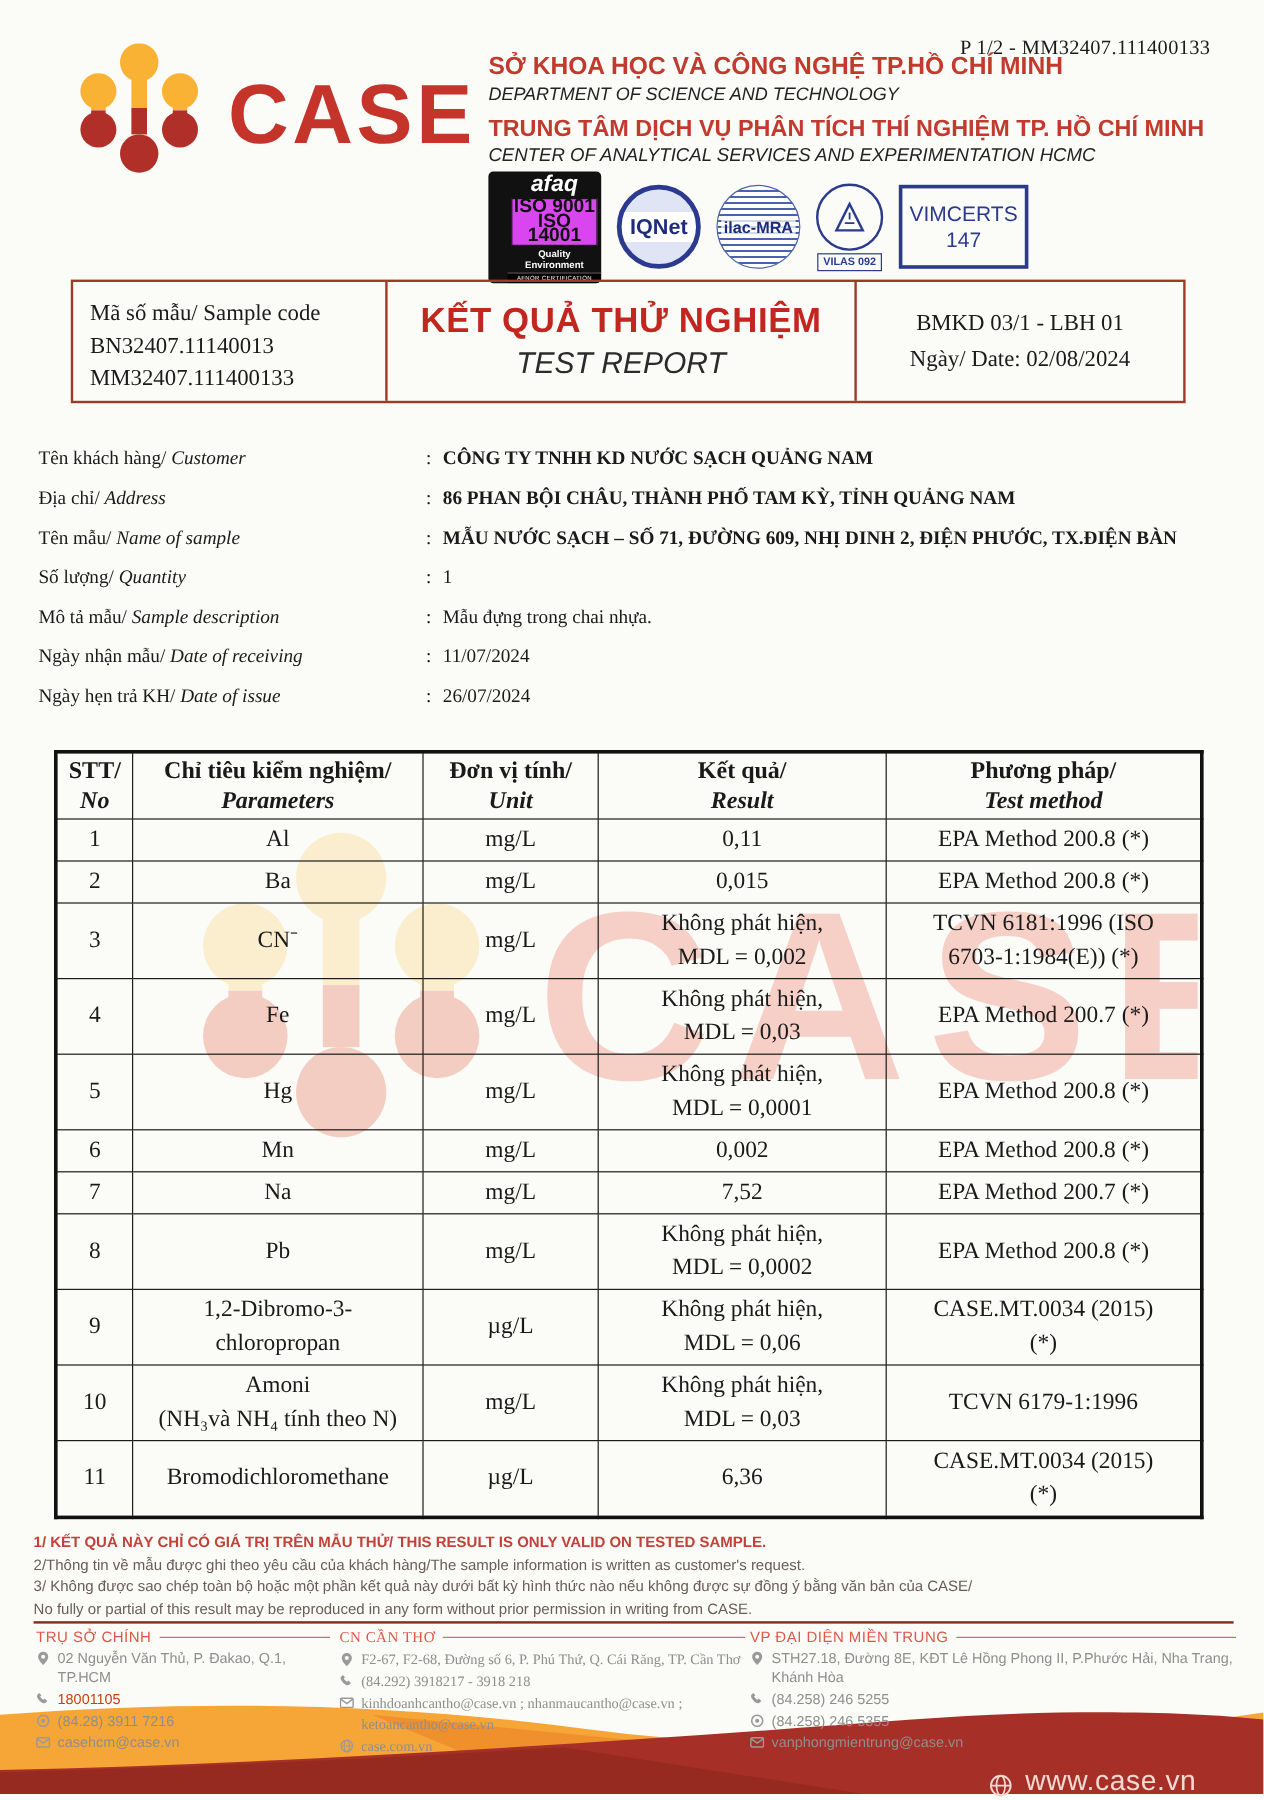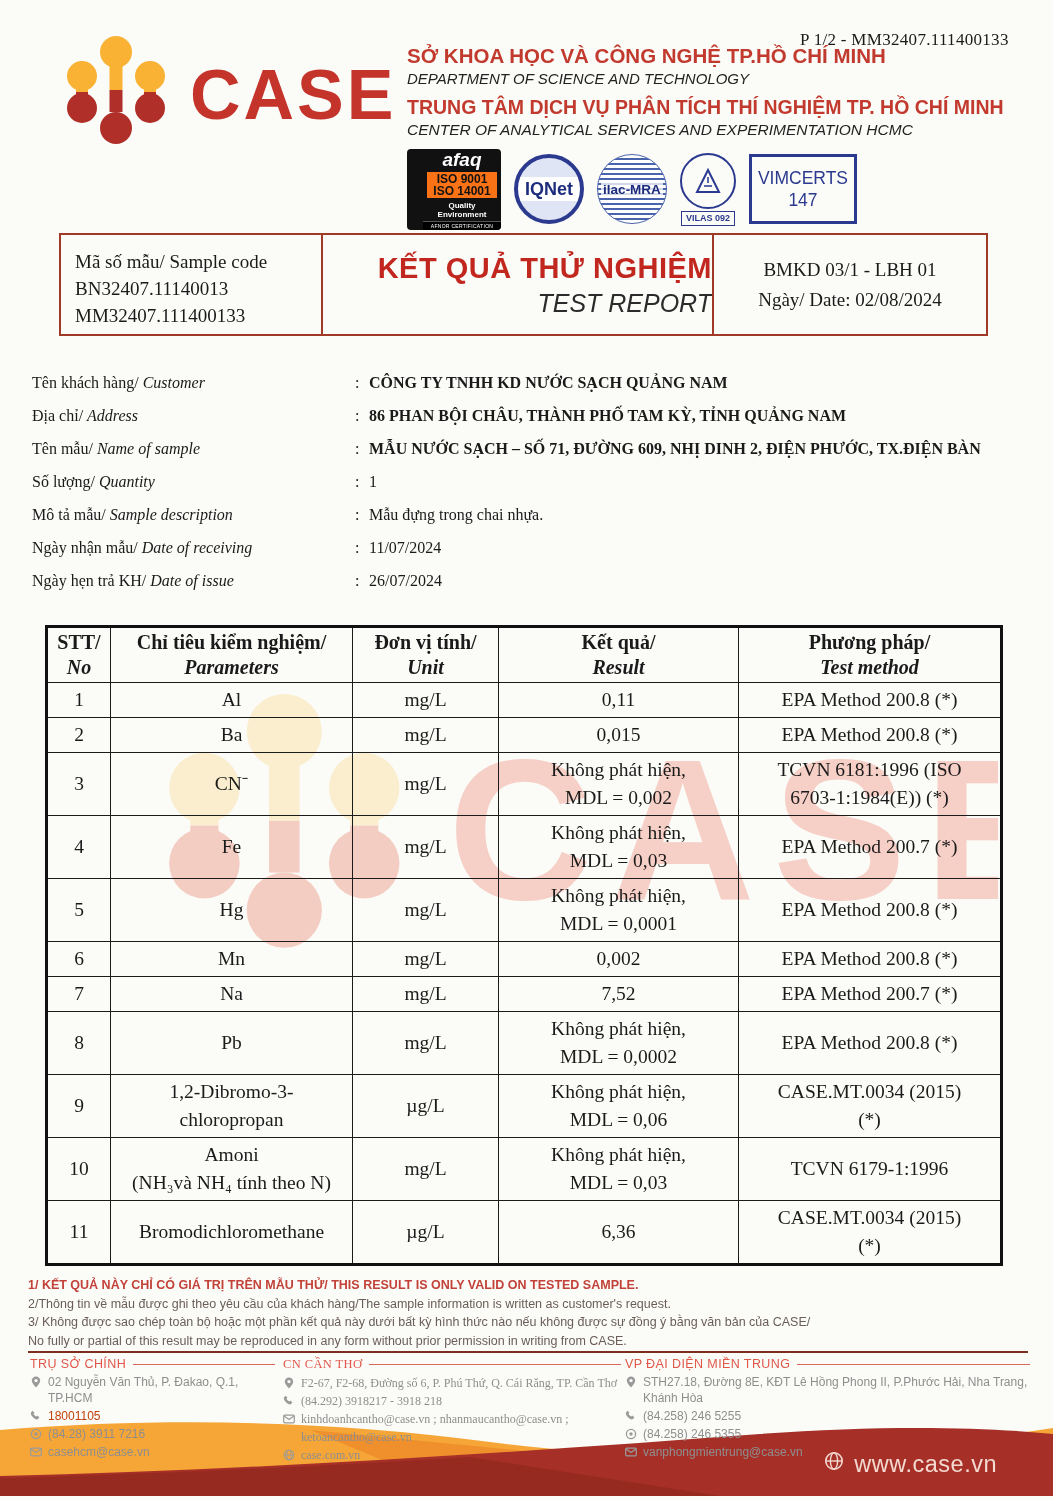--- a/index.html
+++ b/index.html
@@ -16,42 +16,42 @@
   .hdr{left:407px;top:44px;width:620px;font-family:"Liberation Sans",sans-serif;}
   .hdr .vn1{font-size:20.5px;font-weight:bold;color:#c23a2e;}
   .hdr .en1{font-size:15px;font-style:italic;color:#222;margin-top:2px;}
   .hdr .vn2{font-size:19.5px;font-weight:bold;color:#c23a2e;margin-top:9px;}
   .hdr .en2{font-size:15.5px;font-style:italic;color:#222;margin-top:2px;}
   
   .badges{left:407px;top:150px;display:flex;gap:13px;align-items:center;height:78px;
     font-family:"Liberation Sans",sans-serif;}
   .b-afaq{width:78px;background:#111;color:#fff;border-radius:4px;text-align:center;overflow:hidden;padding-left:16px;}
   .b-afaq .t{font-size:19px;font-weight:bold;font-style:italic;line-height:22px;}
-  .b-afaq .iso{background:#f97316;color:#111;border:1px solid #111;margin:0 3px;font-size:12px;
+  .b-afaq .iso{background:#d946ef;color:#111;border:1px solid #111;margin:0 3px;font-size:16px;
     font-weight:bold;line-height:12px;padding:1px 0;}
   .b-afaq .q{font-size:8px;font-weight:bold;line-height:9px;padding:2px 0;}
   .b-afaq .af{background:#000;font-size:5px;letter-spacing:.3px;line-height:8px;border-top:1px solid #555;}
   .b-circ{width:70px;height:70px;border-radius:50%;display:flex;align-items:center;justify-content:center;box-sizing:border-box;}
   .b-iqnet{border:4px solid #2b3a8f;background:
     linear-gradient(#dfe5f5 0 30%, #fff 30% 70%, #dfe5f5 70% 100%);}
   .b-iqnet span{color:#1d2c7c;font-weight:bold;font-size:18px;}
   .b-ilac{background:repeating-linear-gradient(#fff 0 3px,#4a63ad 3px 5px);border:1px solid #4a63ad;}
   .b-ilac span{color:#1d2c7c;font-weight:bold;font-size:13.5px;background:rgba(255,255,255,.75);
     padding:1px 2px;}
   .b-vilas{display:flex;flex-direction:column;align-items:center;gap:2px;}
   .b-vilas .ring{width:52px;height:52px;border:2px solid #2b3a8f;border-radius:50%;
     display:flex;align-items:center;justify-content:center;}
   .b-vilas .box{border:1px solid #2b3a8f;color:#2b3a8f;font-size:9px;font-weight:bold;
     padding:0 4px;line-height:13px;}
   .b-vim{width:102px;height:64px;border:3px solid #2b3a8f;color:#2b3a8f;display:flex;
     flex-direction:column;align-items:center;justify-content:center;font-size:17.5px;line-height:22px;}
   
   .tbox{left:59px;top:233px;width:929px;height:103px;border:2px solid #9e3a26;display:flex;box-sizing:border-box;background:transparent;}
   .tbox .c1{width:262px;border-right:2px solid #9e3a26;padding:13px 14px;font-size:19px;line-height:27px;box-sizing:border-box;}
-  .tbox .c2{flex:1;display:flex;flex-direction:column;align-items:flex-end;justify-content:center;border-radius:18px;}
+  .tbox .c2{flex:1;display:flex;flex-direction:column;align-items:center;justify-content:center;border-radius:18px;}
   .tbox .c2 .vt{font-family:"Liberation Sans",sans-serif;font-weight:bold;font-size:29px;color:#c1271e;letter-spacing:.5px;}
   .tbox .c2 .et{font-family:"Liberation Sans",sans-serif;font-style:italic;font-weight:500;font-size:25px;color:#2b2b2b;margin-top:4px;}
   .tbox .c3{width:272px;border-left:2px solid #9e3a26;display:flex;flex-direction:column;
     align-items:center;justify-content:center;font-size:19px;line-height:30px;}
   
   .info{left:32px;top:366px;width:995px;font-size:16px;}
   .info .row{display:flex;line-height:33px;}
   .info .lab{width:323px;flex:none;}
   .info .lab .en{font-style:italic;}
   .info .col{flex:none;width:14px;}
@@ -79,21 +79,21 @@
   .fc2{left:283px;width:338px;font-family:Liberation Serif, serif;}
   .fc3{left:625px;width:405px;}
   .fhead{display:flex;align-items:center;color:#e0574a;font-size:12.5px;letter-spacing:.4px;margin-bottom:3px;text-align:right;}
   .fhead .hline{flex:1;border-top:1px solid #d7685c;margin-left:7px;}
   .fline{display:flex;gap:6px;line-height:16px;margin-top:2px;align-items:flex-start;}
   .fline .ic{flex:none;width:12px;height:12px;margin-top:2px;}
   .fline .sp{flex:none;width:12px;height:1px;}
   .fline .b{font-weight:normal;color:#c2410c;}
   
   .band{left:0;bottom:0;z-index:1;}
-  .site{right:56px;bottom:22px;z-index:3;display:flex;align-items:flex-start;gap:10px;
+  .site{right:56px;bottom:2px;z-index:3;display:flex;align-items:flex-end;gap:10px;
     font-family:"Liberation Sans",sans-serif;font-size:23.5px;color:#f3d9d0;font-weight:300;letter-spacing:.5px;}
 </style>
 </head>
 <body>
 
 <div class="abs page-num">P 1/2 - MM32407.111400133</div>
 
 <div class="abs logo-wrap">
   <svg width="118" height="118" viewBox="0 0 118 118">
 

